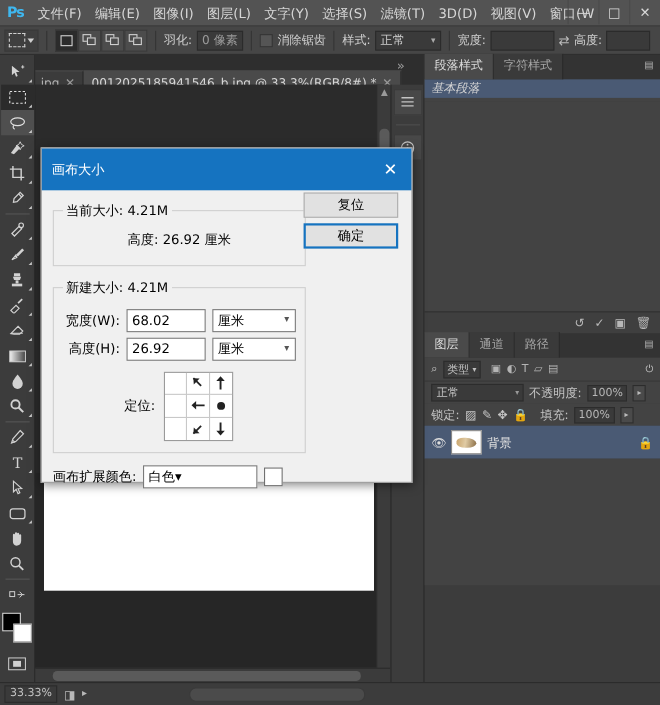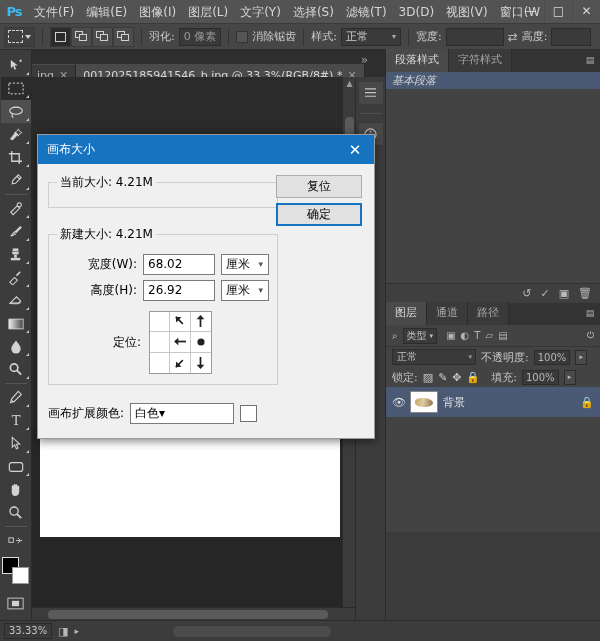--- a/index.html
+++ b/index.html
@@ -271,49 +271,49 @@
   
   .dlg {
     position: absolute; left: 37px; top: 134px; width: 338px; height: 305px;
     background: #f0f0f0;
     border: 1px solid #9a9a9a;
     box-shadow: 0 2px 9px rgba(0,0,0,.5);
     font-family: "DejaVu Sans", "Liberation Sans", sans-serif;
     color: #000;
   }
   .dlg-title {
-    height: 29px; background: #1573c0;
+    height: 38px; background: #1573c0;
     display: flex; align-items: center;
     padding-left: 9px; color: #ffffff; font-size: 12px;
   }
   .dlg-close {
     margin-left: auto; width: 38px; height: 29px;
     display: flex; align-items: center; justify-content: center;
     color: #fff; font-size: 15px; font-weight: 300;
   }
   .dlg-body { padding: 10px 10px 0 10px; position: relative; }
   fieldset.grp {
     border: 1px solid #cfcfcf; padding: 6px 8px 10px 8px;
-    margin-bottom: 18px; background: #f0f0f0;
+    margin-bottom: 11px; background: #f0f0f0;
   }
   fieldset.grp legend { font-size: 12px; padding: 0 3px; color: #000; }
   .cur-line { font-size: 12px; text-align: center; margin: 4px 0; color: #000; }
   .fld-row {
     display: flex; align-items: center; gap: 6px;
     margin: 5px 0; justify-content: flex-end;
   }
   .fld-label { font-size: 12px; color: #000; }
   .fld-input {
     width: 72px; height: 21px; background: #fff;
     border: 1px solid #7a7a7a; font-size: 12px;
     padding: 0 4px; line-height: 19px; color: #000;
     font-family: "DejaVu Sans", "Liberation Sans", sans-serif;
   }
   .fld-select {
-    width: 48px; height: 21px; background: #fff;
+    width: 76px; height: 21px; background: #fff;
     border: 1px solid #7a7a7a; font-size: 12px;
     padding: 0 4px; line-height: 19px; color: #000;
     display: flex; align-items: center; position: relative;
   }
   .fld-select .sarr {
     position: absolute; right: 5px; color: #555; font-size: 9px;
   }
   .rel-row { display: flex; align-items: center; gap: 4px; margin-left: 88px; margin-top: 7px; }
   .cbx { width: 13px; height: 13px; background: #fff; border: 1px solid #707070; display:inline-block; }
   .anchor-row { display: flex; align-items: center; gap: 8px; margin-top: 10px; margin-left: 56px; }
@@ -695,20 +695,21 @@
 <div class="dlg">
   <div class="dlg-title">
     <span>画布大小</span>
     <span class="dlg-close">✕</span>
   </div>
 
   <div class="dlg-body">
 
     <fieldset class="grp" style="width:230px">
       <legend>当前大小: 4.21M</legend>
+      <div class="cur-line">高度: 26.92 厘米</div>
     </fieldset>
 
     <fieldset class="grp" style="width:230px">
       <legend>新建大小: 4.21M</legend>
 
       <div class="fld-row">
         <span class="fld-label">宽度(W):</span>
         <span class="fld-input">68.02</span>
         <span class="fld-select">
           <span>厘米</span>

